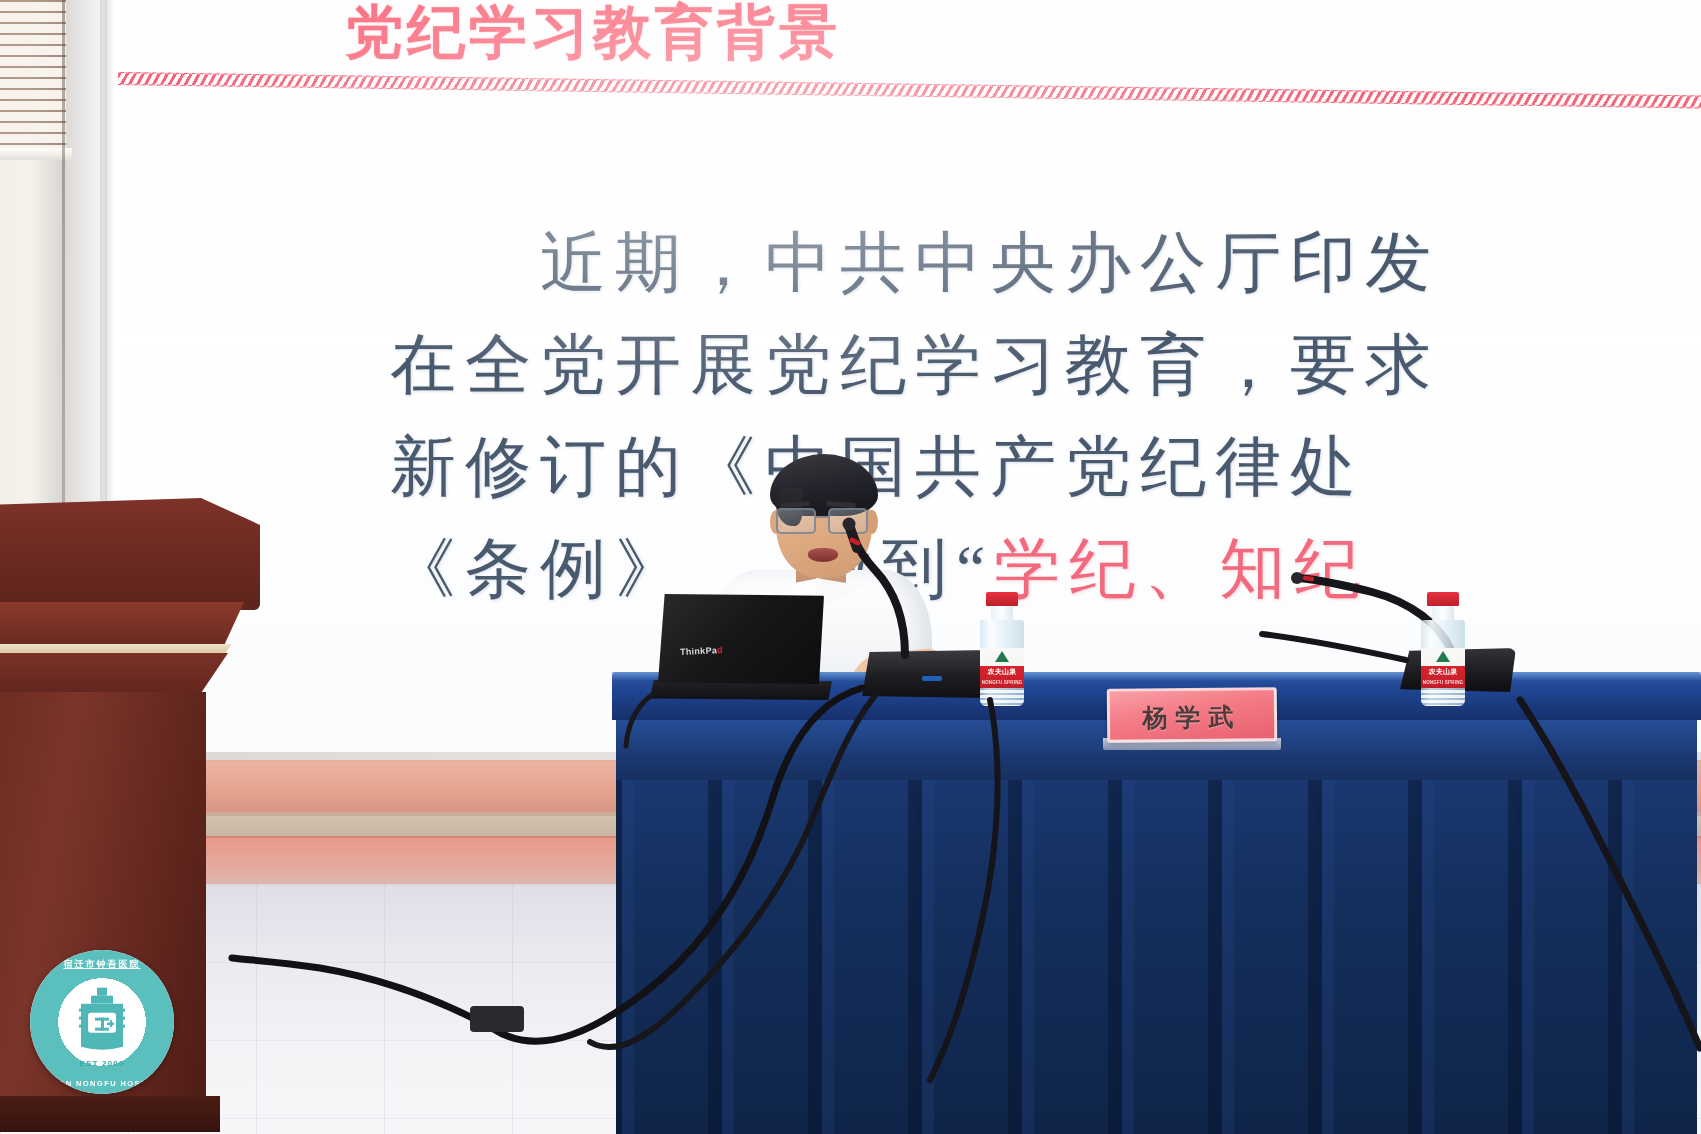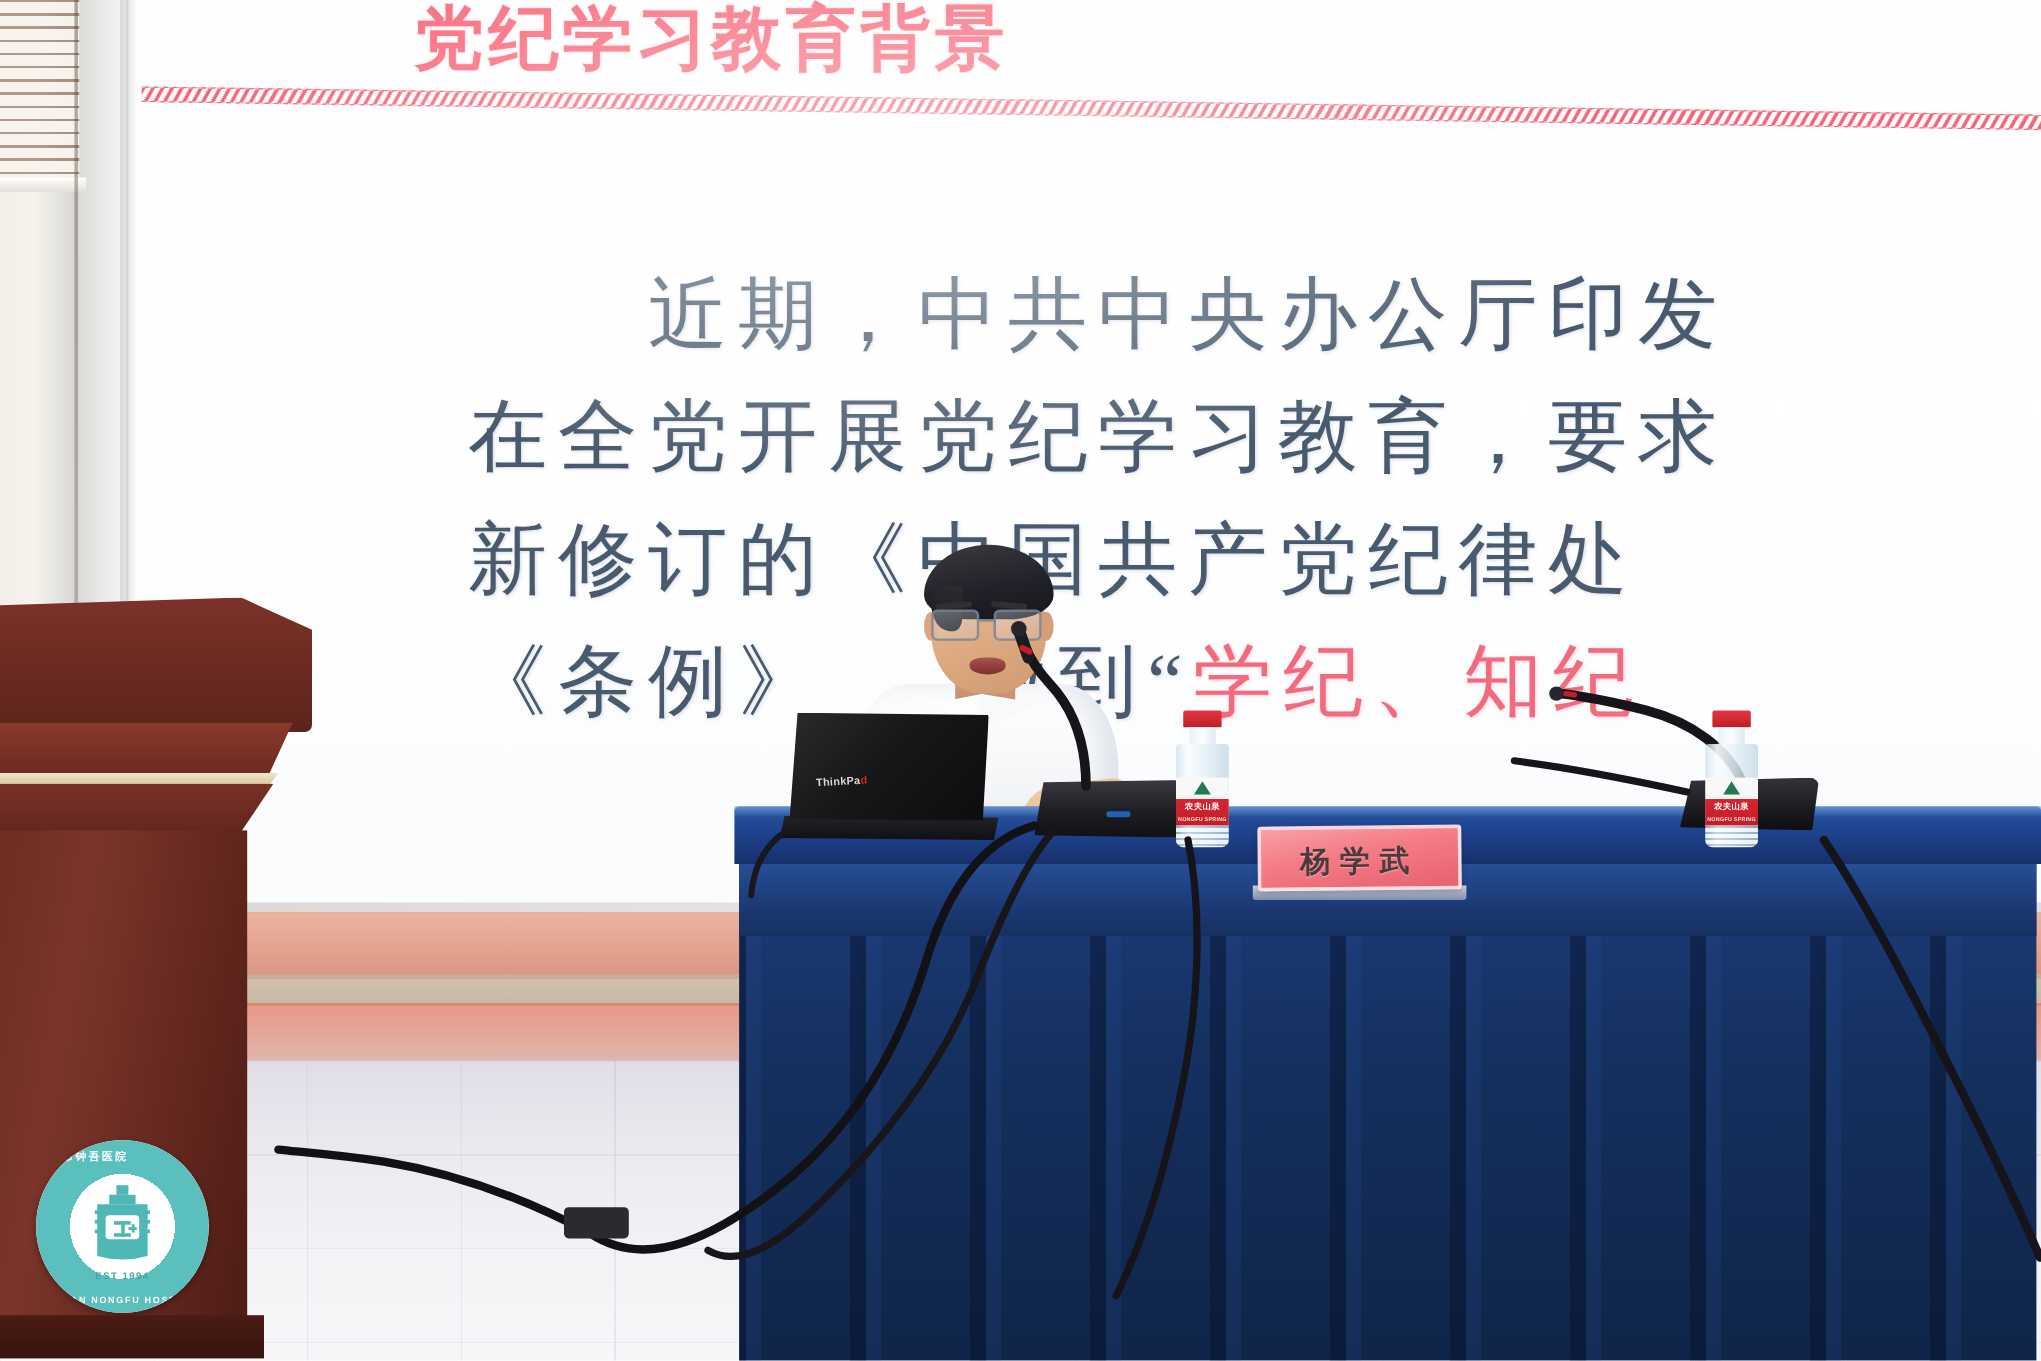--- a/index.html
+++ b/index.html
@@ -164,22 +164,22 @@
     box-shadow: 0 2px 6px rgba(0,0,0,.35);
     overflow:hidden;
   }
   #logo-ring {
     position:absolute; inset:0; border-radius:50%;
     background: radial-gradient(circle at 50% 50%,
       #ffffff 0 43%, #5bbfbd 43% 100%);
   }
   #logo-txt-cn {
     position:absolute; left:0; top:8px; width:100%;
-    font-size:9px; letter-spacing:2px;
-    color:#ffffff; font-family:"Liberation Sans", sans-serif; font-weight:700;
+    text-align:center; font-size:9px; letter-spacing:2px;
+    color:#ffffff; font-family:"Liberation Sans", sans-serif; font-weight:700;text-decoration:underline;
   }
   #logo-txt-en {
     position:absolute; left:0; bottom:6px; width:100%;
     text-align:center; font-size:7.5px; letter-spacing:1.4px;
     color:#ffffff; font-family:"Liberation Sans", sans-serif; font-weight:700;
   }
   #logo-mark {
     position:absolute; left:50%; top:50%; transform:translate(-50%,-52%);
     width:62px; height:68px;
   }
@@ -257,21 +257,21 @@
   }
 
   #mic-box-2 {
     position:absolute; left:1400px; top:648px; width:116px; height:44px;
     background: linear-gradient(180deg,#33333a 0%,#1a1a1f 60%,#0e0e12 100%);
     border-radius: 6px 8px 4px 4px;
     clip-path: polygon(8% 6%, 100% 0, 95% 100%, 0 94%);
   }
 
   
-  #nameplate { position:absolute; left:1044px; top:688px; width:178px; height:62px; }
+  #nameplate { position:absolute; left:1103px; top:688px; width:178px; height:62px; }
   #nameplate-card {
     position:absolute; left:4px; top:0; width:170px; height:54px;
     background: linear-gradient(170deg,#f8a0a6 0%,#f47d88 40%,#e8616f 100%);
     border: 3px solid rgba(255,255,255,.72);
     border-radius: 3px;
     box-shadow: 0 2px 4px rgba(0,0,0,.22);
     transform: rotate(-0.6deg);
   }
   #nameplate-text {
     position:absolute; left:0; top:10px; width:100%;
@@ -485,21 +485,21 @@
           <rect x="24" y="41" width="14" height="3" fill="#4fb8b6"></rect>
           <rect x="36" y="36" width="7" height="2.4" fill="#4fb8b6"></rect>
           <rect x="38.8" y="33.5" width="2.4" height="7" fill="#4fb8b6"></rect>
           <rect x="8" y="22" width="6" height="3" fill="#4fb8b6"></rect>
           <rect x="8" y="30" width="6" height="3" fill="#4fb8b6"></rect>
           <rect x="8" y="38" width="6" height="3" fill="#4fb8b6"></rect>
           <rect x="48" y="22" width="6" height="3" fill="#4fb8b6"></rect>
           <rect x="48" y="30" width="6" height="3" fill="#4fb8b6"></rect>
           <rect x="48" y="38" width="6" height="3" fill="#4fb8b6"></rect>
         </svg>
-        <div id="logo-est">EST 1994</div>
+        <div id="logo-est">EST 2000</div>
         <div id="logo-txt-en">SUQIAN NONGFU HOSPITAL</div>
       </div>
     </div>
     <div id="podium-base"></div>
   </div>
 
   <div id="person">
     <div id="shirt"></div>
     <div id="shirt-placket"></div>
     <div id="neck"></div>

